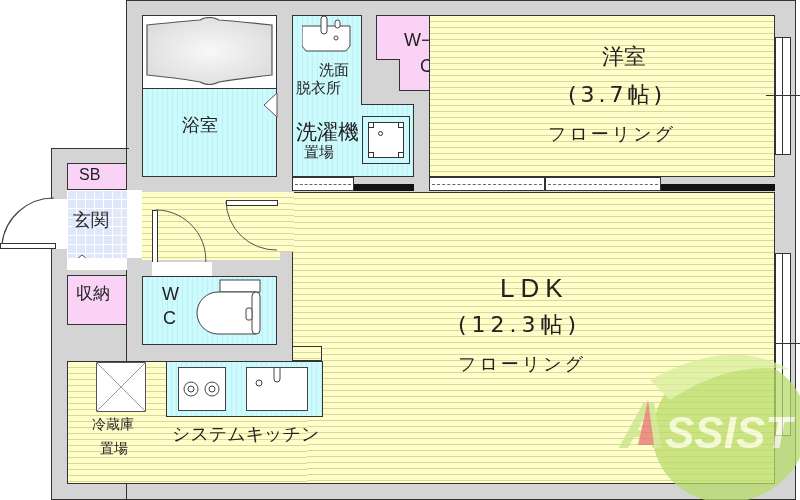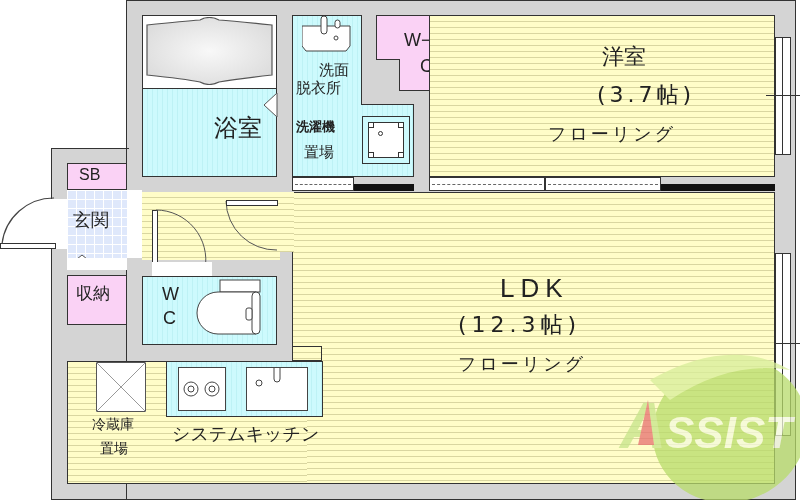--- a/index.html
+++ b/index.html
@@ -43,56 +43,56 @@
         </radialGradient>
       </defs>
     <path d="M2 8 Q40 4 55 3 Q64 -2 74 3 Q90 4 127 8 L127 58 Q90 62 74 65 Q64 70 55 65 Q40 62 2 58 Z" fill="url(#tubg)" stroke="#555" stroke-width="1.2"></path>
   </svg>
 </div>
 <div class="abs" style="left:264px;top:93px;">
   <svg width="14" height="24">
       <polygon points="13,0 0,12 13,24" fill="#fff" stroke="#555" stroke-width="1"></polygon>
     </svg>
 </div>
-<div class="label" style="left:182px;top:115px;font-size:24px;margin-left:32px;">浴室</div>
+<div class="label" style="left:182px;top:115px;font-size:18px;">浴室</div>
 
 <div class="cyan" style="left:292px;top:15px;width:122px;height:162px;"></div>
 <div class="wall" style="left:361px;top:15px;width:53px;height:90px;border-bottom:1px solid #333;border-left:1px solid #333;"></div>
 <div class="abs" style="left:302px;top:16px;">
   <svg width="52" height="40" viewBox="0 0 52 40">
     <path d="M0 10 L48 10 L48 30 L44 35 L4 35 L0 30 Z" fill="#fff" stroke="#444" stroke-width="1"></path>
     <rect x="19" y="0" width="6" height="18" rx="3" fill="#fff" stroke="#444"></rect>
     <circle cx="34" cy="22" r="2" fill="none" stroke="#444"></circle>
     <rect x="33" y="4" width="5" height="8" rx="2.5" fill="#fff" stroke="#444"></rect>
   </svg>
 </div>
 <div class="label" style="left:319px;top:62px;font-size:15px;">洗面</div>
 <div class="label" style="left:296px;top:80px;font-size:15px;">脱衣所</div>
-<div class="label" style="left:296px;top:120px;font-size:13px;font-weight:bold;">洗濯機</div>
+<div class="label" style="left:296px;top:120px;font-size:21px;">洗濯機</div>
 <div class="label" style="left:304px;top:144px;font-size:15px;">置場</div>
 <div class="abs" style="left:362px;top:116px;width:48px;height:48px;border:1px solid #333;background:#cdfafd;">
   <div class="abs" style="left:5px;top:5px;width:36px;height:36px;border:1px solid #333;background:#fff;"></div>
   <div class="abs" style="left:5px;top:5px;width:6px;height:6px;border:1px solid #333;"></div>
   <div class="abs" style="right:5px;top:5px;width:6px;height:6px;border:1px solid #333;"></div>
   <div class="abs" style="left:5px;bottom:5px;width:6px;height:6px;border:1px solid #333;"></div>
   <div class="abs" style="right:5px;bottom:5px;width:6px;height:6px;border:1px solid #333;"></div>
   <div class="abs" style="left:15px;top:14px;width:5px;height:5px;border:1px solid #333;border-radius:50%;"></div>
 </div>
 
 <div class="pink" style="left:376px;top:15px;width:92px;height:76px;"></div>
 <div class="wall" style="left:376px;top:59px;width:24px;height:32px;border-right:1px solid #333;border-top:1px solid #333;"></div>
 <div class="white" style="left:494px;top:50px;width:0;height:34px;"></div>
 <div class="label" style="left:404px;top:30px;font-size:18px;font-family:'Liberation Sans',sans-serif;">W−IN</div>
 <div class="label" style="left:420px;top:56px;font-size:18px;font-family:'Liberation Sans',sans-serif;">CL</div>
 <div class="white" style="left:468px;top:50px;width:14px;height:34px;border-left:none;"></div>
 
 <div class="floor" style="left:429px;top:15px;width:346px;height:162px;"></div>
 <div class="wall" style="left:414px;top:104px;width:15px;height:73px;"></div>
 <div class="label" style="left:602px;top:44px;font-size:22px;">洋室</div>
-<div class="label" style="left:568px;top:82px;font-size:22px;letter-spacing:4px;margin-left:29px;">(3.7帖)</div>
+<div class="label" style="left:568px;top:82px;font-size:22px;letter-spacing:4px;">(3.7帖)</div>
 <div class="label" style="left:548px;top:124px;font-size:18px;letter-spacing:3px;">フローリング</div>
 
 <div class="white" style="left:292px;top:177px;width:62px;height:14px;"></div>
 <div class="dashed" style="left:295px;top:184px;width:56px;"></div>
 <div class="black" style="left:354px;top:184px;width:60px;height:7px;"></div>
 <div class="white" style="left:429px;top:177px;width:116px;height:14px;"></div>
 <div class="dashed" style="left:432px;top:184px;width:110px;"></div>
 <div class="white" style="left:545px;top:177px;width:116px;height:14px;"></div>
 <div class="dashed" style="left:548px;top:184px;width:110px;"></div>
 <div class="black" style="left:661px;top:184px;width:114px;height:7px;"></div>

